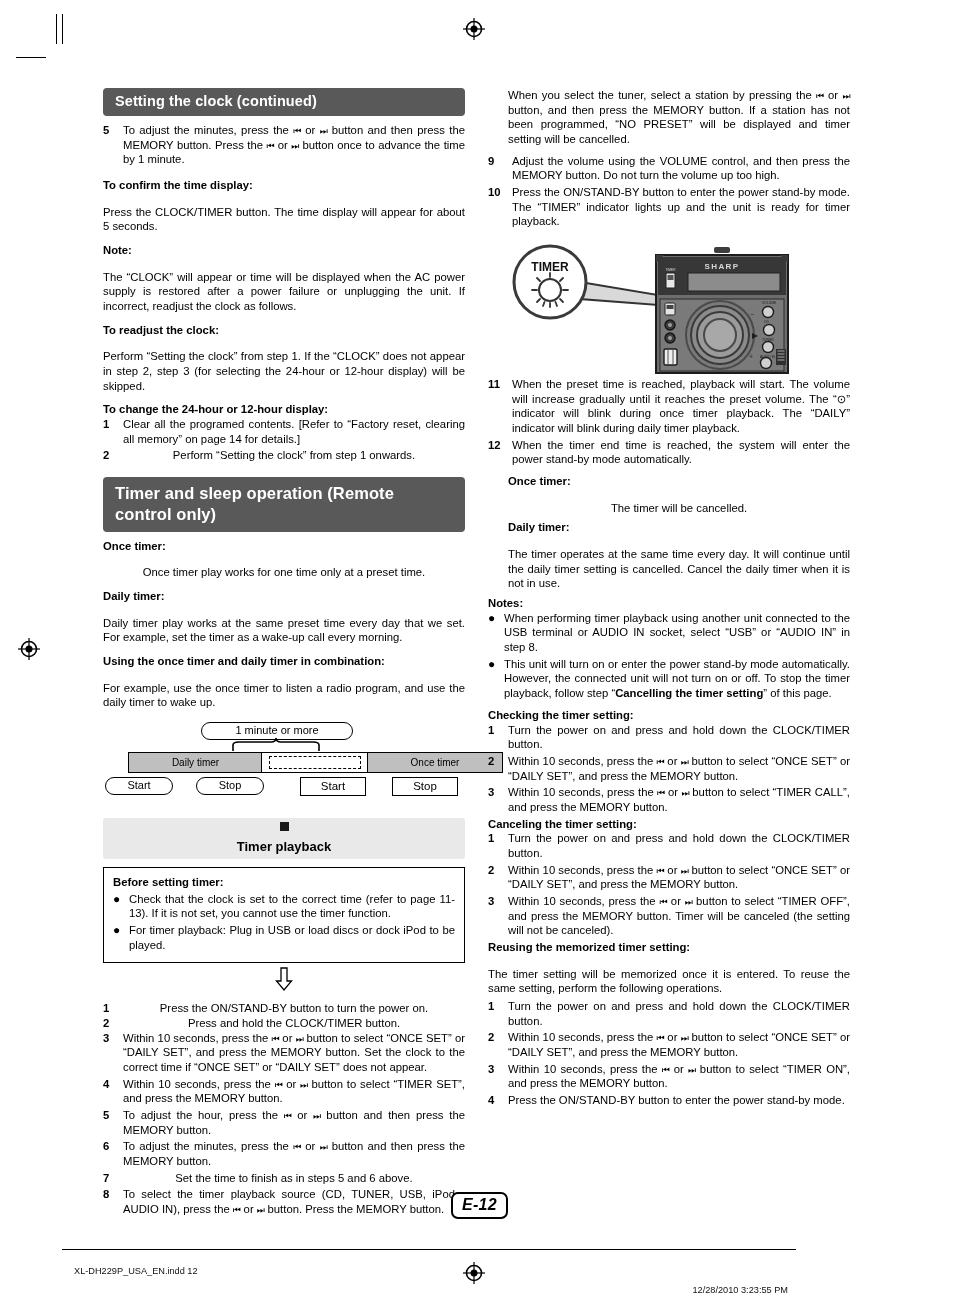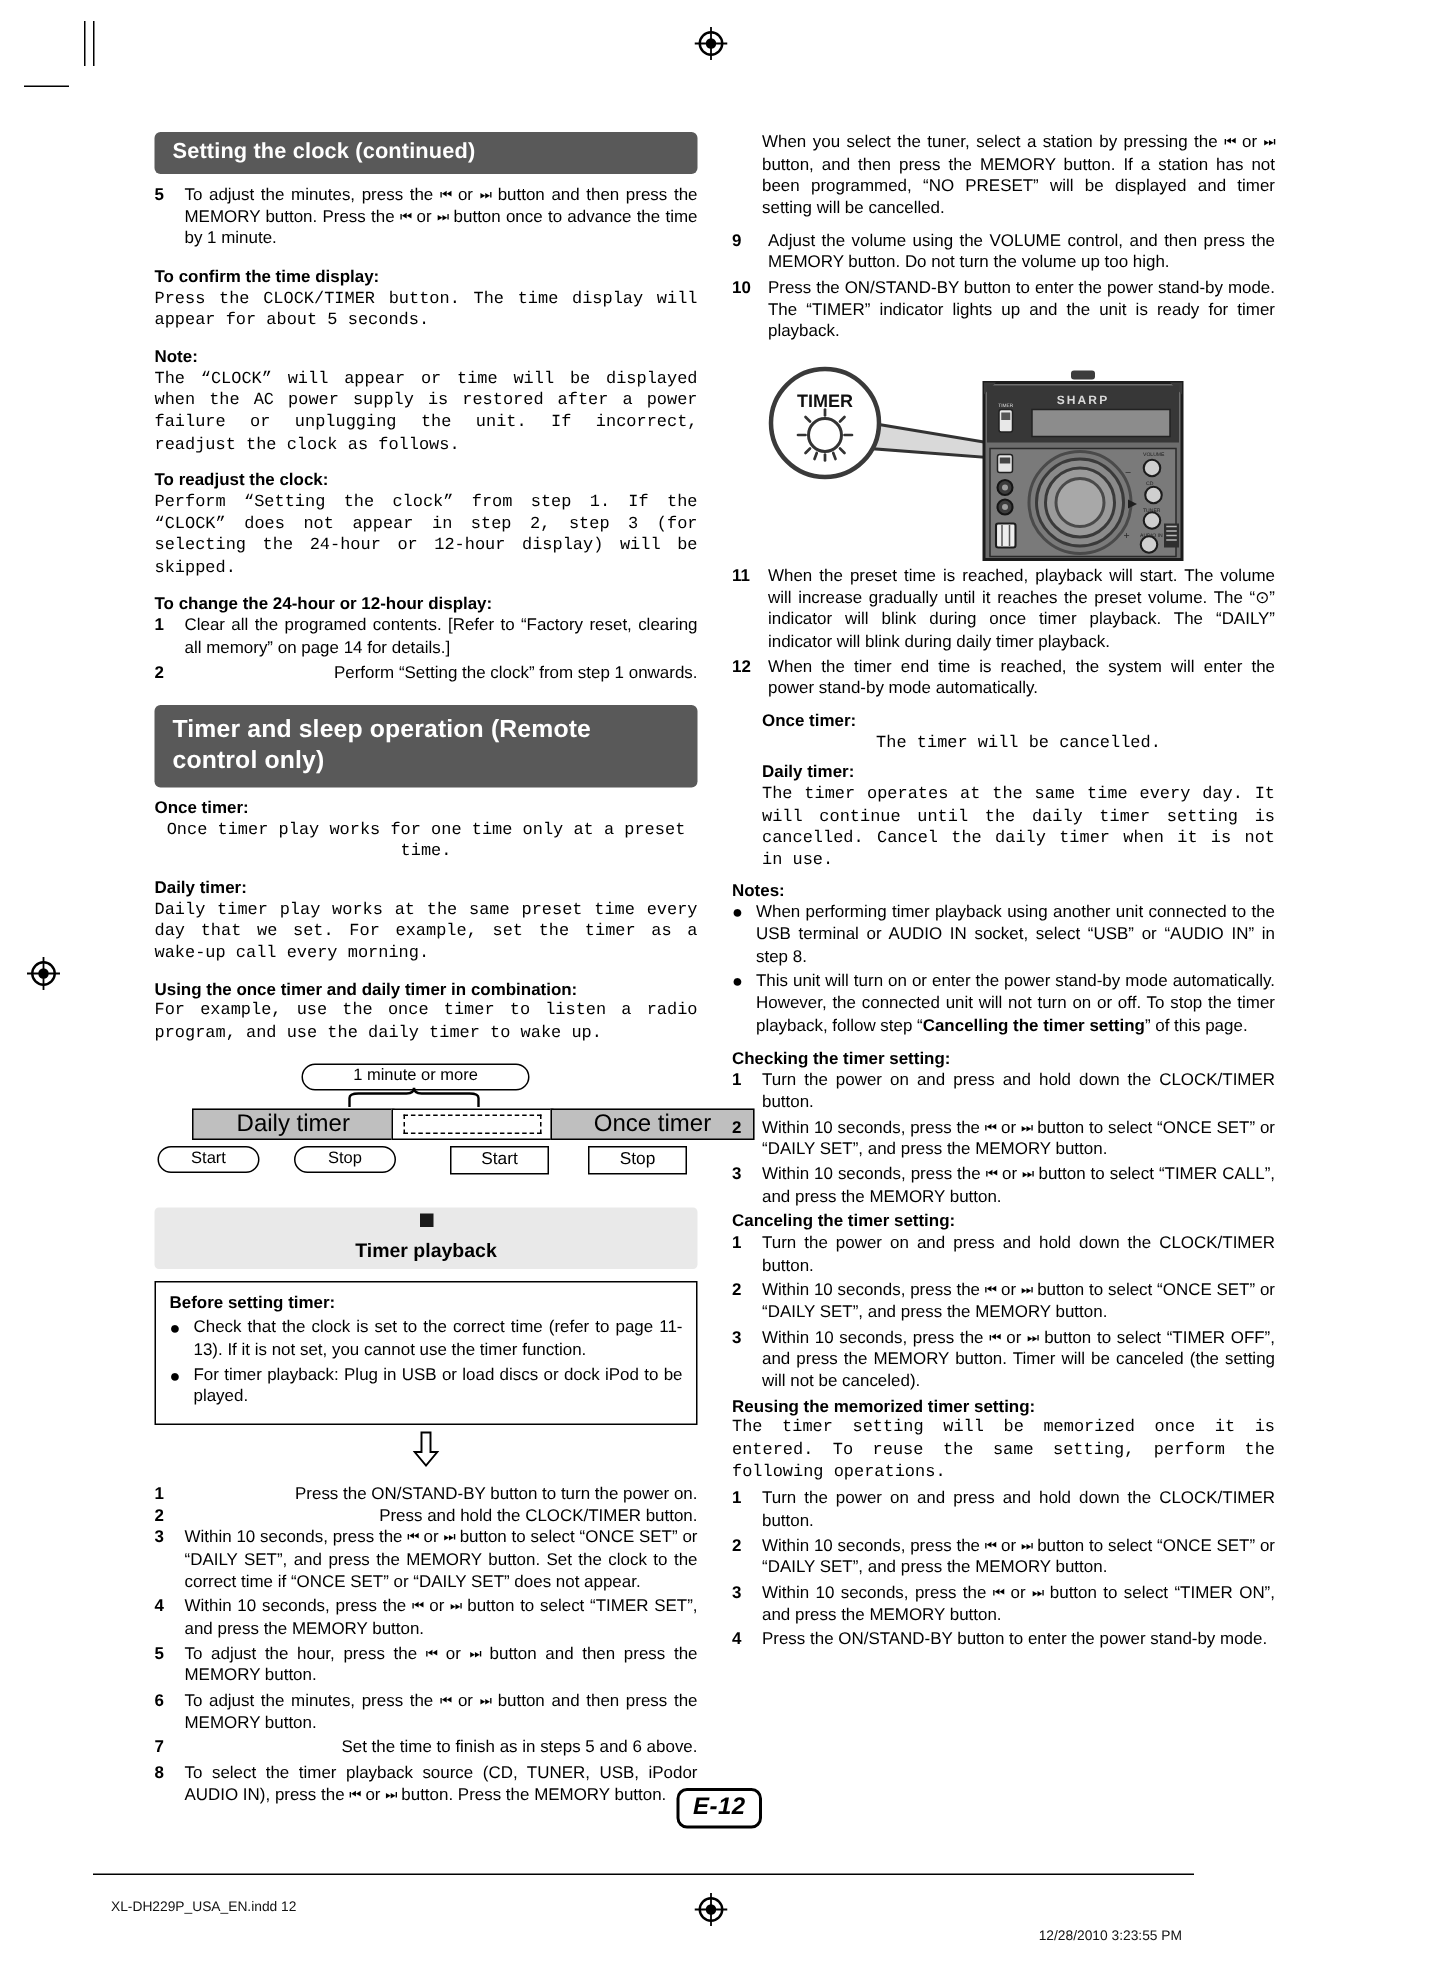--- a/index.html
+++ b/index.html
@@ -68,25 +68,24 @@
   .sq {
     display: inline-block;
     width: 9px; height: 9px;
     background: #1a1a1a;
   }
 
   
   p.t {
     font-size: 11.3px;
     line-height: 1.30;
-    margin: 0 0 0 0;
+    margin: 12px 0 0 0;
     text-align: justify;
     -webkit-hyphens: none;
     hyphens: none;
-    font-family: Liberation Mono, monospace;
   }
   p.t.nj { text-align: center; }
   .gap { height: 9px; }
   .gap-s { height: 5px; }
   .hd {
     font-size: 11.3px;
     font-weight: bold;
     line-height: 1.30;
     margin: 0;
   }
@@ -101,21 +100,21 @@
   }
   .li .num {
     font-weight: bold;
     flex: 0 0 auto;
     min-width: 16px;
     text-align: left;
     padding-right: 4px;
   }
   .li .num.w2 { min-width: 20px; }
   .li .txt { flex: 1 1 auto; text-align: justify; }
-  .li .txt.nj { text-align: right; }
+  .li .txt.nj { text-align: center; }
   .li.tight { margin-bottom: 0; }
 
   
   .bli {
     display: flex;
     font-size: 11.3px;
     line-height: 1.30;
     margin-bottom: 2px;
   }
   .bli .bullet {
@@ -149,21 +148,21 @@
     background: #fff;
     font-size: 11px;
     text-align: center;
     line-height: 15px;
     height: 16px;
   }
   .bar-box {
     position: absolute;
     border: 1.6px solid #000;
     background: #bfbfbf;
-    font-size: 16px;
+    font-size: 10px;
     text-align: center;
     line-height: 19px;
     height: 21px;
     box-sizing: border-box;
   }
   .bar-white {
     position: absolute;
     border: 1.6px solid #000;
     background: #fff;
     box-sizing: border-box;

